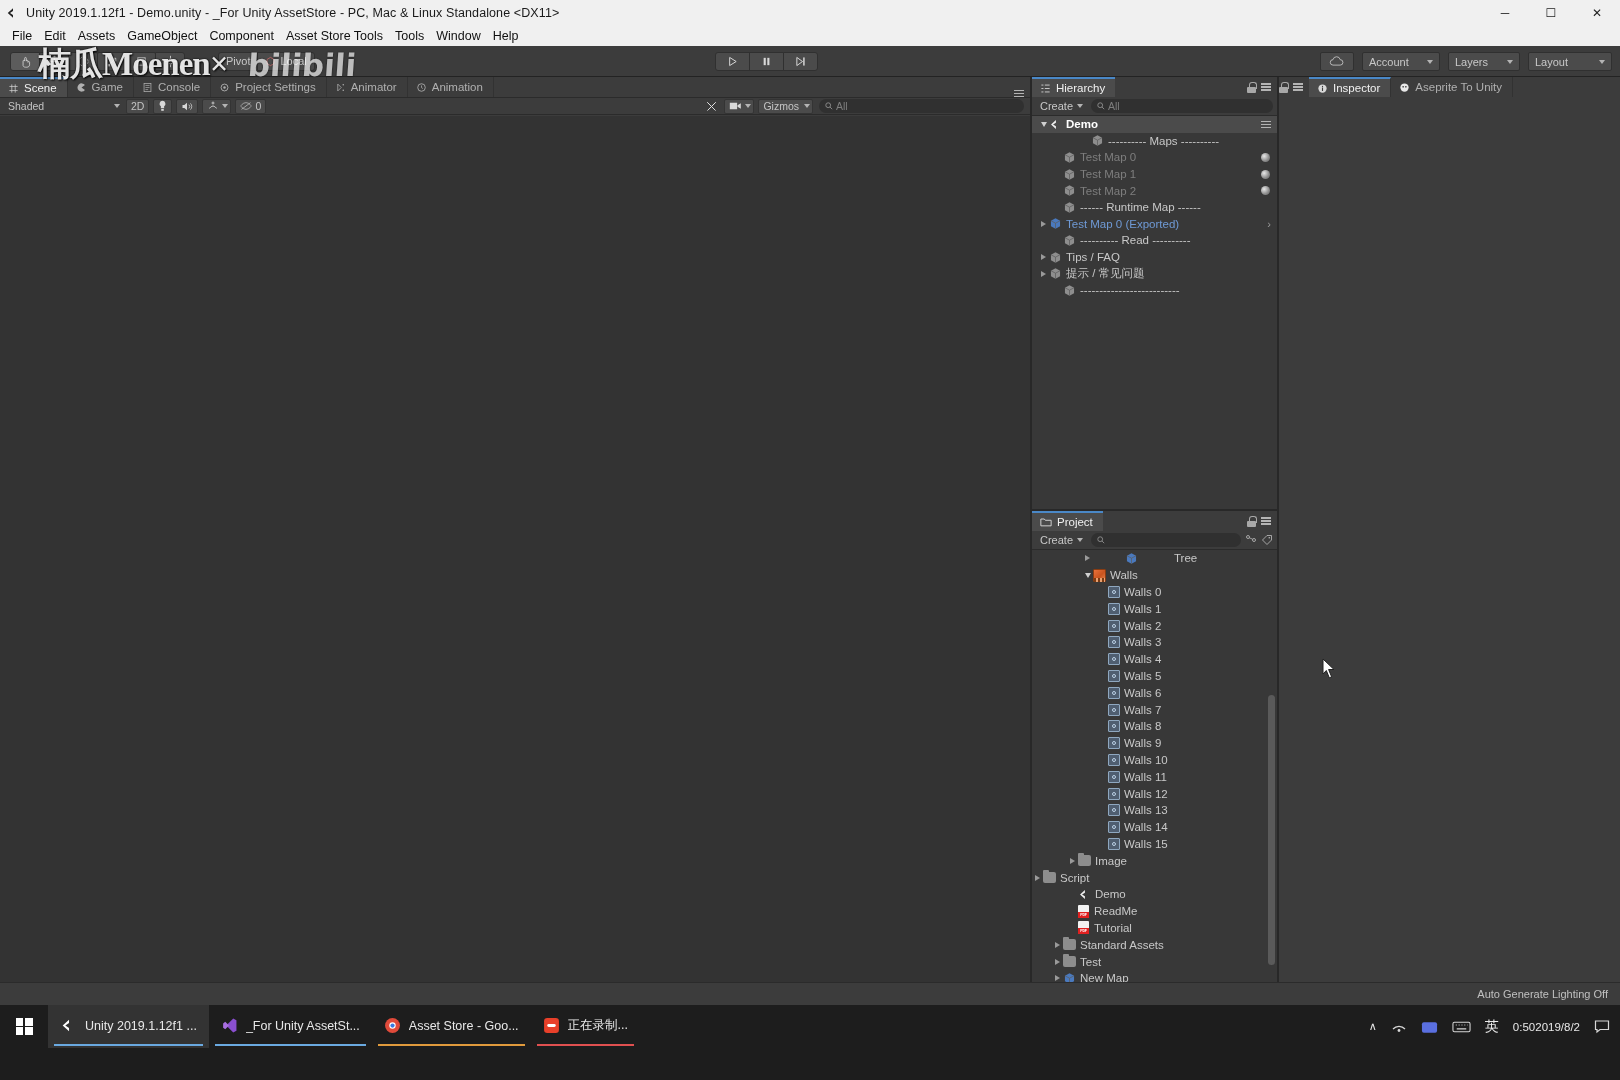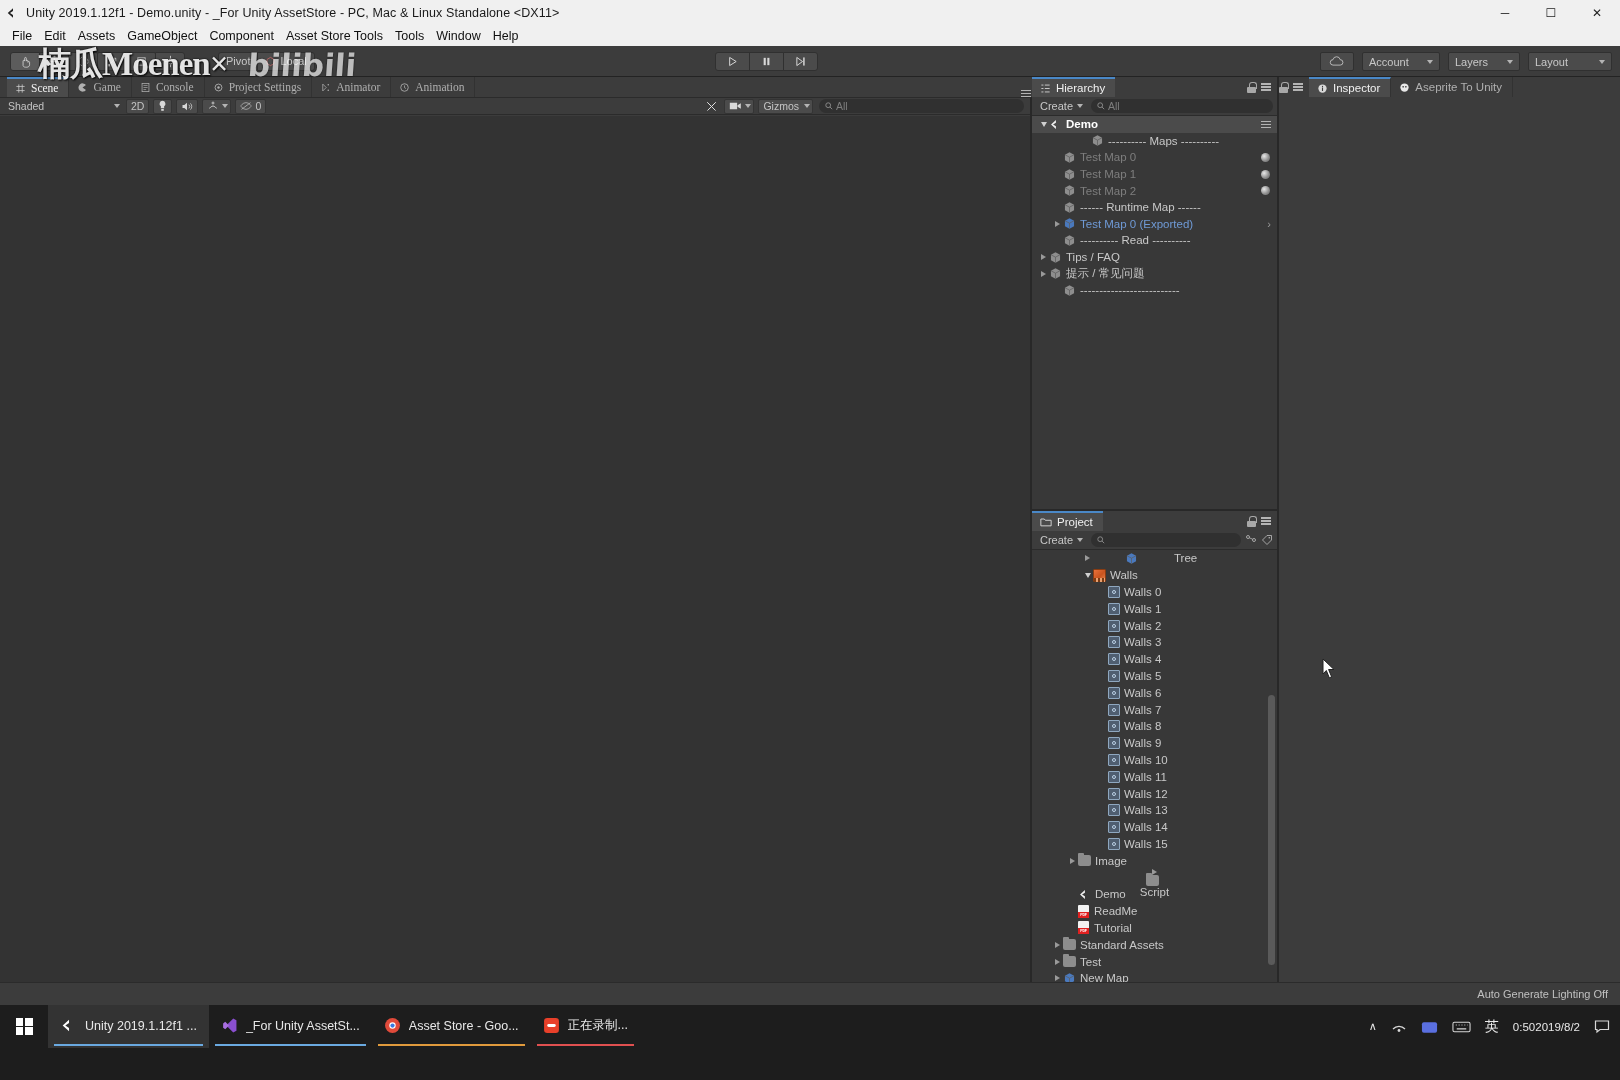--- a/index.html
+++ b/index.html
@@ -94,21 +94,21 @@
   .tab {
     height:20px; padding:0 10px 0 8px; display:flex; align-items:center; gap:5px;
     color:#b0b0b0; font-size:11.5px; background:#3c3c3c;
     border-right:1px solid #323232;
   }
   .tab.active { background:#4b4b4b; color:#f0f0f0; }
   .tab.accent { border-top:2px solid #4a88c7; }
 
   
   .scenepanel { position:absolute; left:0; top:77px; width:1030px; height:905px; background:#3c3c3c; }
-  .scene-tabrow { left:7px; top:0; width:1030px;font-family:Liberation Serif, serif; }
+  .scene-tabrow { left:0; top:0; width:1030px; }
   .scene-toolbar {
     position:absolute; top:20px; left:0; width:1030px; height:18px;
     background:#3c3c3c; border-top:1px solid #2b2b2b; border-bottom:1px solid #2b2b2b;
     display:flex; align-items:center; gap:0; padding-left:4px;
   }
   .st-item { height:15px; display:flex; align-items:center; padding:0 4px; color:#c4c4c4; font-size:10.5px; }
   .st-box { background:#4b4b4b; border:1px solid #343434; border-radius:2px; margin:0 2px; }
   .scene-view { position:absolute; top:39px; left:0; width:1030px; height:866px; background:#333333; }
 
   
@@ -524,21 +524,21 @@
           <span class="eyeball"></span>
         </div>
         <div class="hrow" style="padding-left: 20px;">
           <span class="arrow"></span>
           <span class="cube"><svg width="13" height="13" viewBox="0 0 16 16">
               <path d="M8 1.6l5.6 3v6.8L8 14.4 2.4 11.4V4.6z" fill="#8e8e8e"></path>
               <path d="M2.4 4.6L8 7.6l5.6-3M8 7.6v6.8" stroke="#5c5c5c" stroke-width="0.9" fill="none"></path>
             </svg></span>
           <span>------ Runtime Map ------</span>
         </div>
-        <div class="hrow prefab" style="padding-left: 20px;">
+        <div class="hrow prefab" style="padding-left: 6px;">
           <span class="arrow">
             <i></i>
           </span>
           <span class="cube"><svg width="13" height="13" viewBox="0 0 16 16">
               <path d="M8 1.6l5.6 3v6.8L8 14.4 2.4 11.4V4.6z" fill="#4a79bd"></path>
               <path d="M2.4 4.6L8 7.6l5.6-3M8 7.6v6.8" stroke="#5c5c5c" stroke-width="0.9" fill="none"></path>
             </svg></span>
           <span>Test Map 0 (Exported)</span>
           <span class="chev-r">›</span>
         </div>
@@ -751,21 +751,21 @@
           </span>
           <span>Walls 15</span>
         </div>
         <div class="prow" style="padding-left: 35px;">
           <span class="arrow">
             <i></i>
           </span>
           <span class="folder"></span>
           <span>Image</span>
         </div>
-        <div class="prow" style=" flex-direction: column;">
+        <div class="prow" style="">
           <span class="arrow">
             <i></i>
           </span>
           <span class="folder"></span>
           <span>Script</span>
         </div>
         <div class="prow" style="padding-left: 35px;">
           <span class="arrow"></span>
           <span class="cube"><svg width="13" height="13" viewBox="0 0 16 16">
               <path d="M2.5 8l6-5.6v3.3L5 8l3.5 2.3v3.3z" fill="#f0f0f0"></path>

